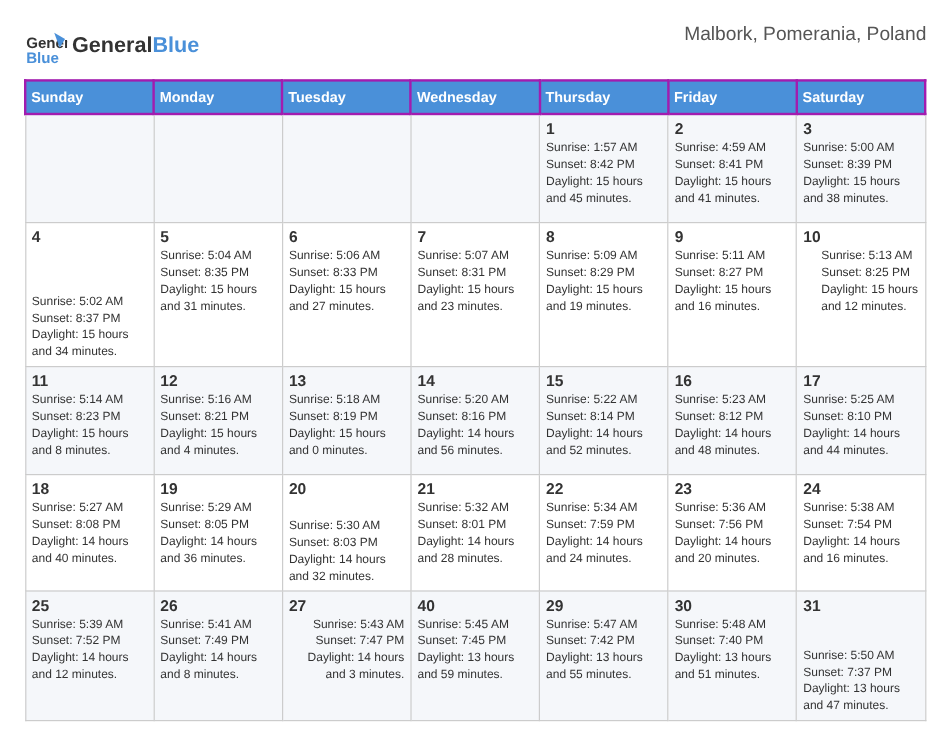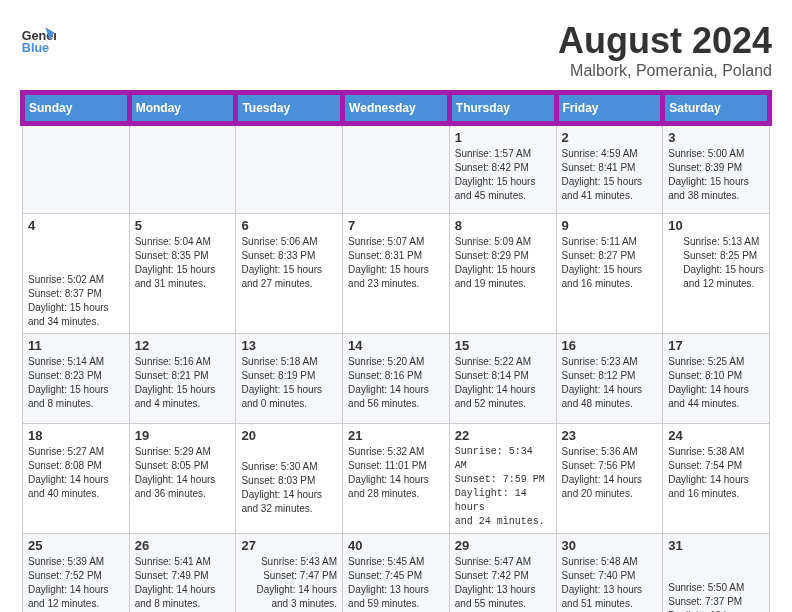--- a/index.html
+++ b/index.html
@@ -42,21 +42,21 @@
       border-collapse: collapse;
       table-layout: fixed;
     }
     thead th {
       background-color: #4a90d9;
       color: #fff;
       font-size: 12px;
       font-weight: bold;
       padding: 6px 4px;
       text-align: left;
-      border: 5px solid #a21caf;
+      border: 2px solid #a21caf;
     }
     tbody td {
       border: 1px solid #ccc;
       vertical-align: top;
       padding: 4px 5px;
       font-size: 10px;
       color: #333;
       height: 90px;
     }
     tbody tr:nth-child(odd) td {
@@ -84,23 +84,27 @@
 </head>
 <body>
 
 <div class="header">
   <div class="logo">
     <svg class="logo-icon" viewBox="0 0 40 40" xmlns="http://www.w3.org/2000/svg">
       <text x="2" y="22" font-size="14" font-weight="bold" fill="#333">General</text>
       <polygon points="28,8 38,14 33,22" fill="#4a90d9"></polygon>
       <text x="2" y="36" font-size="14" font-weight="bold" fill="#4a90d9">Blue</text>
     </svg>
+    <div>
+      <div style="font-size:18px;font-weight:bold;color:#333;line-height:1.1;">
+        <span style="color:#333;">General</span><span style="color:#4a90d9;">Blue</span>
+      </div>
+    </div>
   </div>
   <div class="title-block">
-    <div class="month-title">August 2024</div>
     <div class="location-title">Malbork, Pomerania, Poland</div>
   </div>
 </div>
 
 <table>
   <thead>
     <tr>
       <th>Sunday</th>
       <th>Monday</th>
       <th>Tuesday</th>
@@ -258,27 +262,27 @@
         <td>
           <span class="day-number">20</span>
           <div class="day-info" style="white-space: pre-line; margin-top: 17px;">Sunrise: 5:30 AM
 Sunset: 8:03 PM
 Daylight: 14 hours
 and 32 minutes.</div>
         </td>
         <td>
           <span class="day-number">21</span>
           <div class="day-info" style="white-space: pre-line;">Sunrise: 5:32 AM
-Sunset: 11:01 PM
+Sunset: 8:01 PM
 Daylight: 14 hours
 and 28 minutes.</div>
         </td>
         <td>
           <span class="day-number">22</span>
-          <div class="day-info" style="white-space: pre-line; font-family: Liberation Mono, monospace;">Sunrise: 5:34 AM
+          <div class="day-info" style="white-space: pre-line;">Sunrise: 5:34 AM
 Sunset: 7:59 PM
 Daylight: 14 hours
 and 24 minutes.</div>
         </td>
         <td>
           <span class="day-number">23</span>
           <div class="day-info" style="white-space: pre-line;">Sunrise: 5:36 AM
 Sunset: 7:56 PM
 Daylight: 14 hours
 and 20 minutes.</div>

